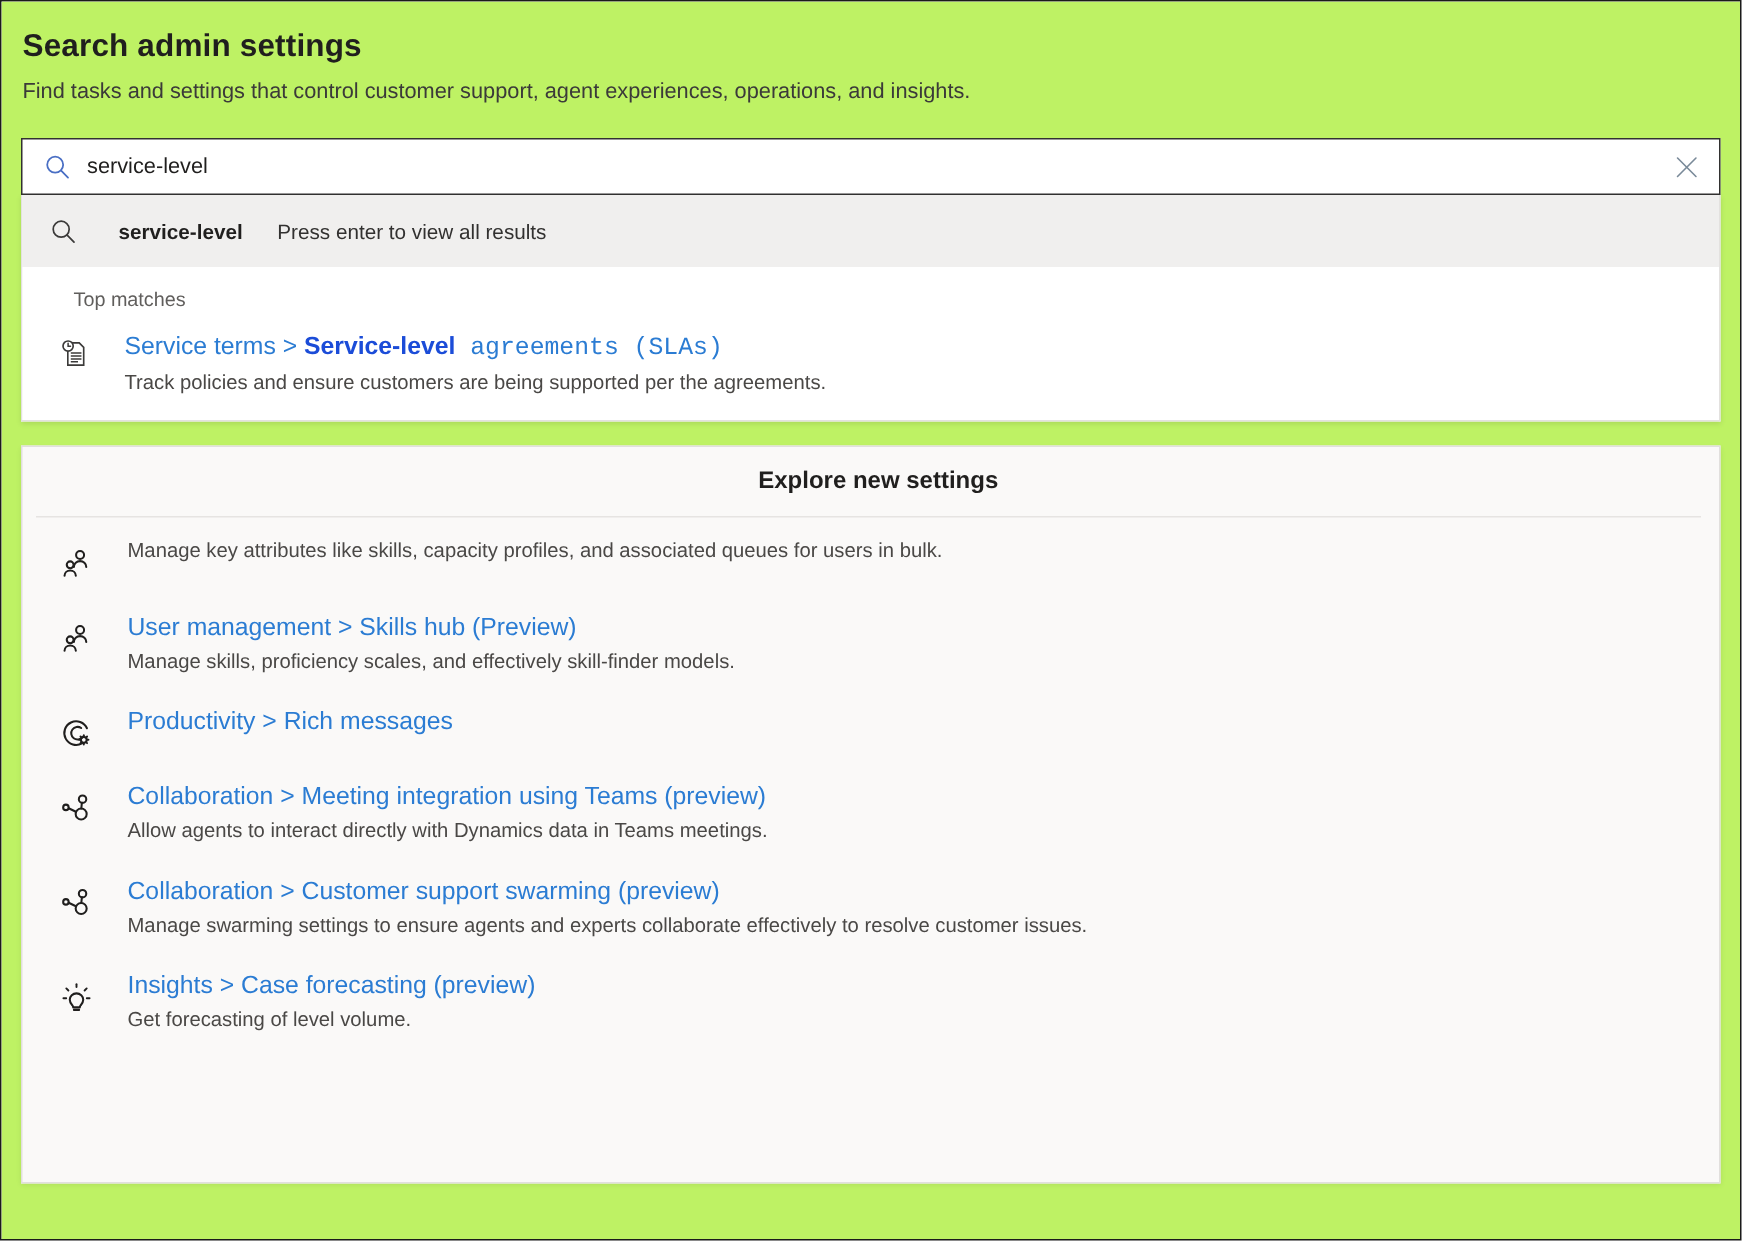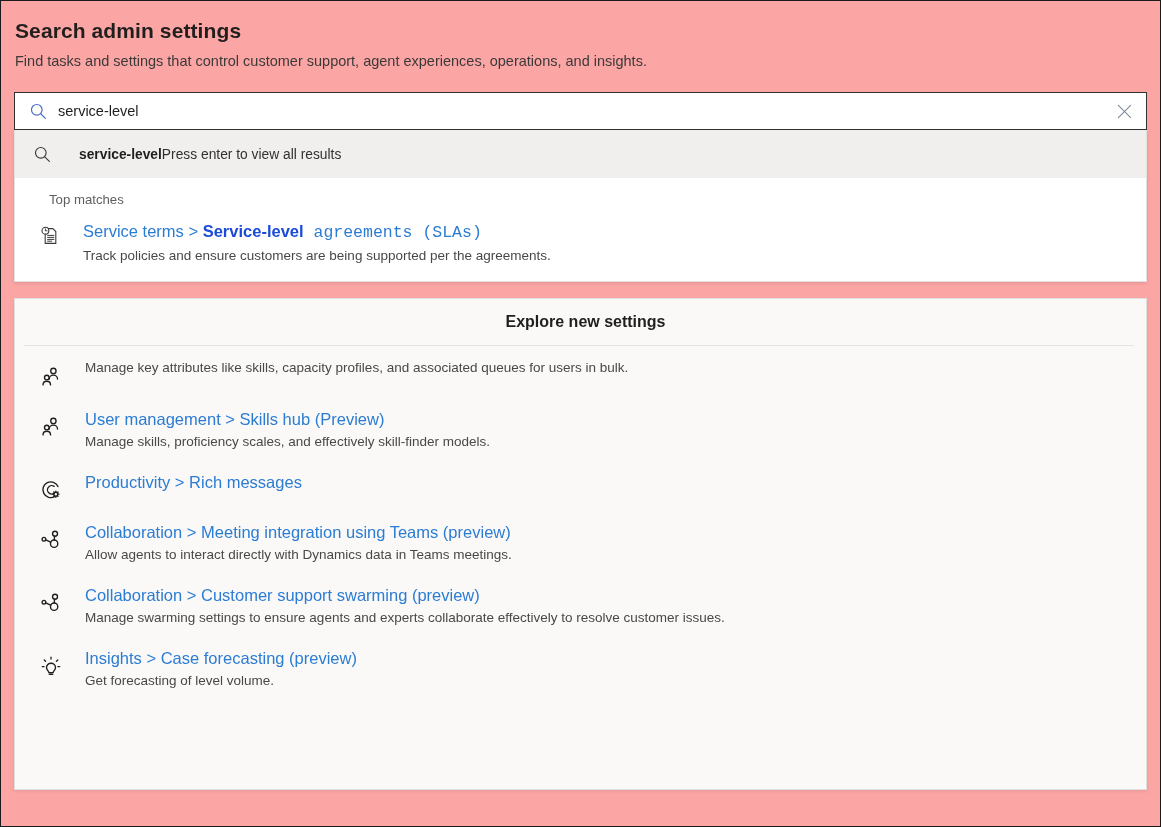--- a/index.html
+++ b/index.html
@@ -21,21 +21,21 @@
     width: 1161px;
     height: 827px;
     border: 1px solid #1b1b1b;
     background: #faf9f8;
     overflow: hidden;
   }
   .inner {
     position: absolute;
     left: 0; top: 0;
     right: 0; bottom: 0;
-    background: #fca5a5;
+    background: #bef264;
     padding: 0;
   }
 
   
   .header {
     padding: 16px 14px 0 14px;
   }
   .page-title {
     font-size: 21px;
     font-weight: 600;
@@ -121,20 +121,21 @@
   }
   .suggest-term {
     font-size: 13.8px;
     font-weight: 700;
     color: #201f1e;
     margin-left: 24px;
   }
   .suggest-hint {
     font-size: 13.8px;
     color: #323130;
+    margin-left: 23px;
   }
   .topmatch-area {
     background: #ffffff;
     padding: 14px 0 16px 0;
   }
   .topmatch-label {
     font-size: 13.2px;
     color: #605e5c;
     padding-left: 34px;
     margin-bottom: 13px;

